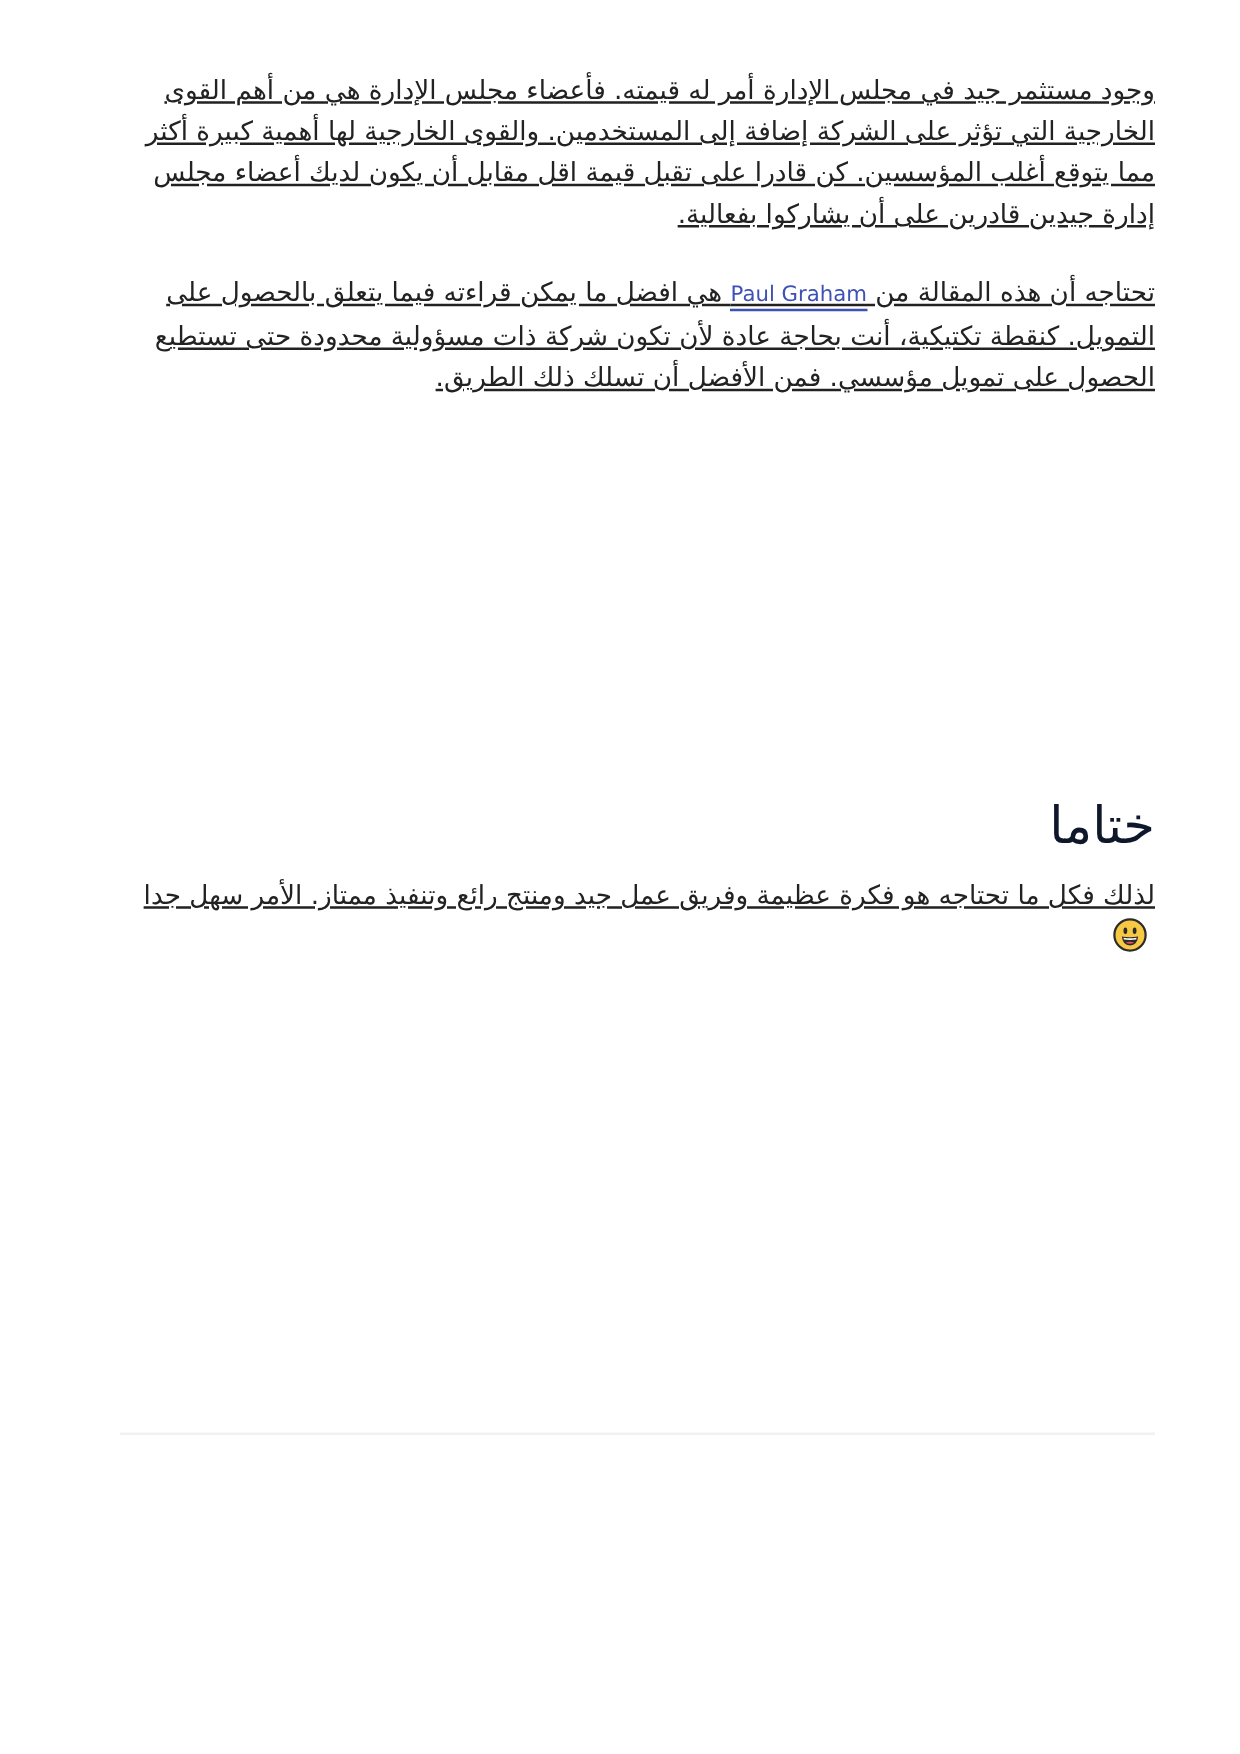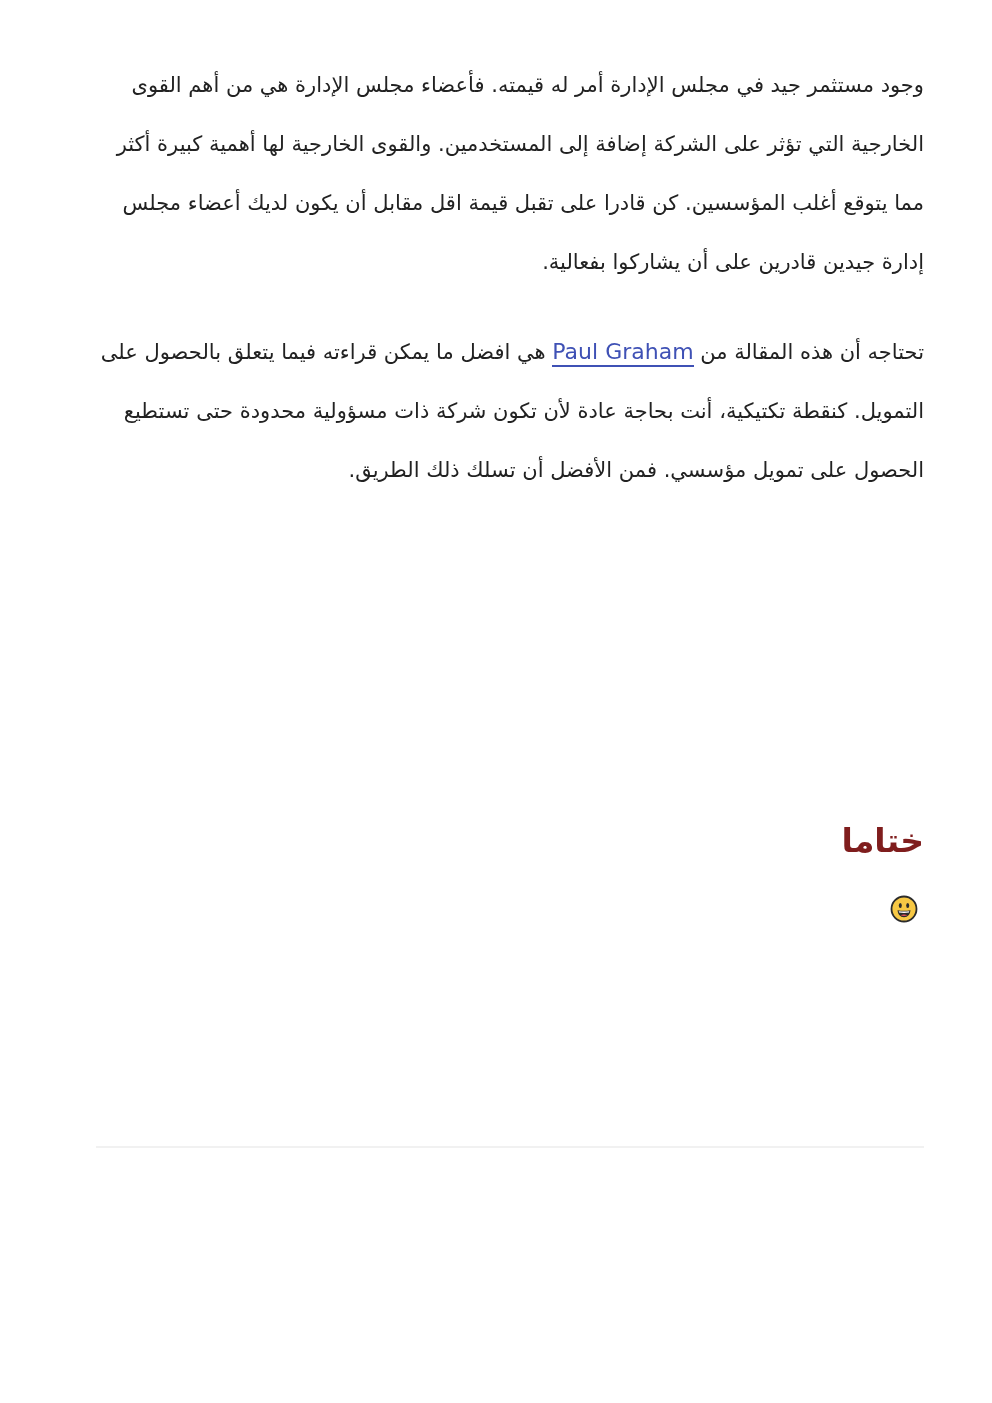--- a/index.html
+++ b/index.html
@@ -19,45 +19,46 @@
       position: absolute;
       left: 96px;
       width: 828px;
       top: 56px;
       direction: rtl;
       text-align: right;
     }
     .para {
       margin: 0;
       font-size: 21px;
-      line-height: 59px;
+      line-height: 33px;
       word-spacing: 0px;
+      text-decoration: underline;
     }
     .para + .para {
       margin-top: 30px;
     }
     .link {
       color: #3f51b5;
       text-decoration: none;
       border-bottom: 2.5px solid #3f51b5;
       padding-bottom: 1px;
       direction: ltr;
       unicode-bidi: isolate;
       font-family: "DejaVu Sans", sans-serif;
-      font-size: 22px;
+      font-size: 17px;
     }
     .spacer {
       height: 317px;
     }
     .heading {
       margin: 0 0 16px 0;
-      font-size: 33px;
+      font-size: 41px;
       line-height: 48px;
-      font-weight: bold;
-      color: #7f1d1d;
+      font-weight: normal;
+      color: #0f172a;
     }
     .emoji {
       display: inline-block;
       width: 28px;
       height: 28px;
       vertical-align: -6px;
       margin-right: 6px;
     }
     .divider {
       position: absolute;
@@ -77,21 +78,21 @@
   <p class="para">وجود مستثمر جيد في مجلس الإدارة أمر له قيمته. فأعضاء مجلس الإدارة هي من أهم القوى الخارجية التي تؤثر على الشركة إضافة إلى المستخدمين. والقوى الخارجية لها أهمية كبيرة أكثر مما يتوقع أغلب المؤسسين. كن قادرا على تقبل قيمة اقل مقابل أن يكون لديك أعضاء مجلس إدارة جيدين قادرين على أن يشاركوا بفعالية.</p>
 
   <p class="para"><span>تحتاجه أن هذه المقالة من </span><a class="link" href="#">Paul Graham</a><span> هي افضل ما يمكن قراءته فيما يتعلق بالحصول على التمويل. كنقطة تكتيكية، أنت بحاجة عادة لأن تكون شركة ذات مسؤولية محدودة حتى تستطيع الحصول على تمويل مؤسسي. فمن الأفضل أن تسلك ذلك الطريق.</span></p>
 
   <div class="spacer"></div>
 
   <section>
     <h2 class="heading">ختاما</h2>
 
 
-    <p class="para"><span class="emoji"><svg width="28" height="28" viewBox="0 0 28 28">
+    <p class="para"><span>لذلك فكل ما تحتاجه هو فكرة عظيمة وفريق عمل جيد ومنتج رائع وتنفيذ ممتاز. الأمر سهل جدا</span><span class="emoji"><svg width="28" height="28" viewBox="0 0 28 28">
           <circle cx="14" cy="14" r="12.5" fill="#f7c844" stroke="#2b2b2b" stroke-width="1.8"></circle>
           <ellipse cx="10.3" cy="10.5" rx="1.5" ry="2.6" fill="#2b2b2b"></ellipse>
           <ellipse cx="17.7" cy="10.5" rx="1.5" ry="2.6" fill="#2b2b2b"></ellipse>
           <path d="M7.5 15.2 Q14 16.2 20.5 15.2 Q20 22 14 22.3 Q8 22 7.5 15.2 Z" fill="#2b2b2b"></path>
           <path d="M8.8 16.2 Q14 17 19.2 16.2 L19 17.6 Q14 18.3 9 17.6 Z" fill="#ffffff"></path>
           <path d="M10.5 20.2 Q14 18.6 17.5 20.2 Q14 21.8 10.5 20.2 Z" fill="#e8505b"></path>
         </svg></span></p>
   </section>
 </main>
 

